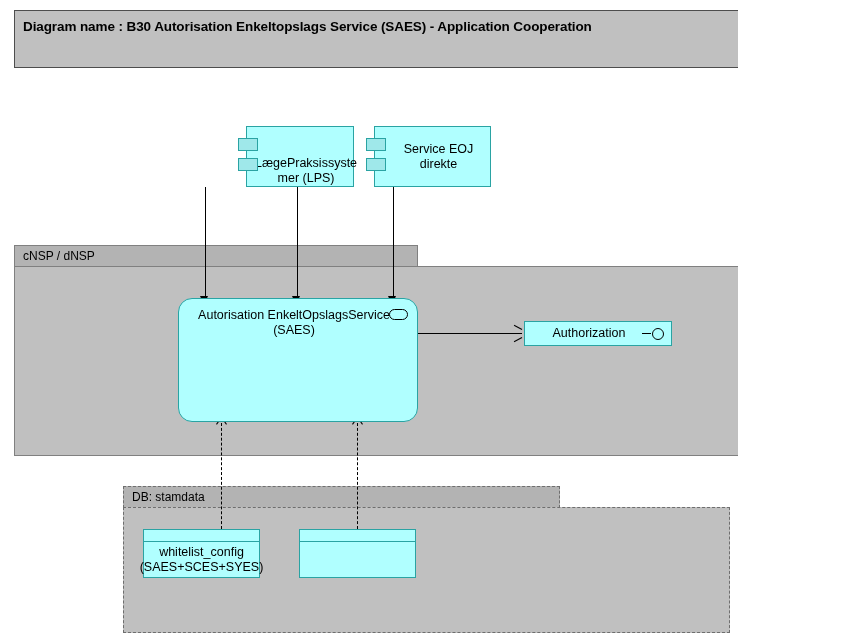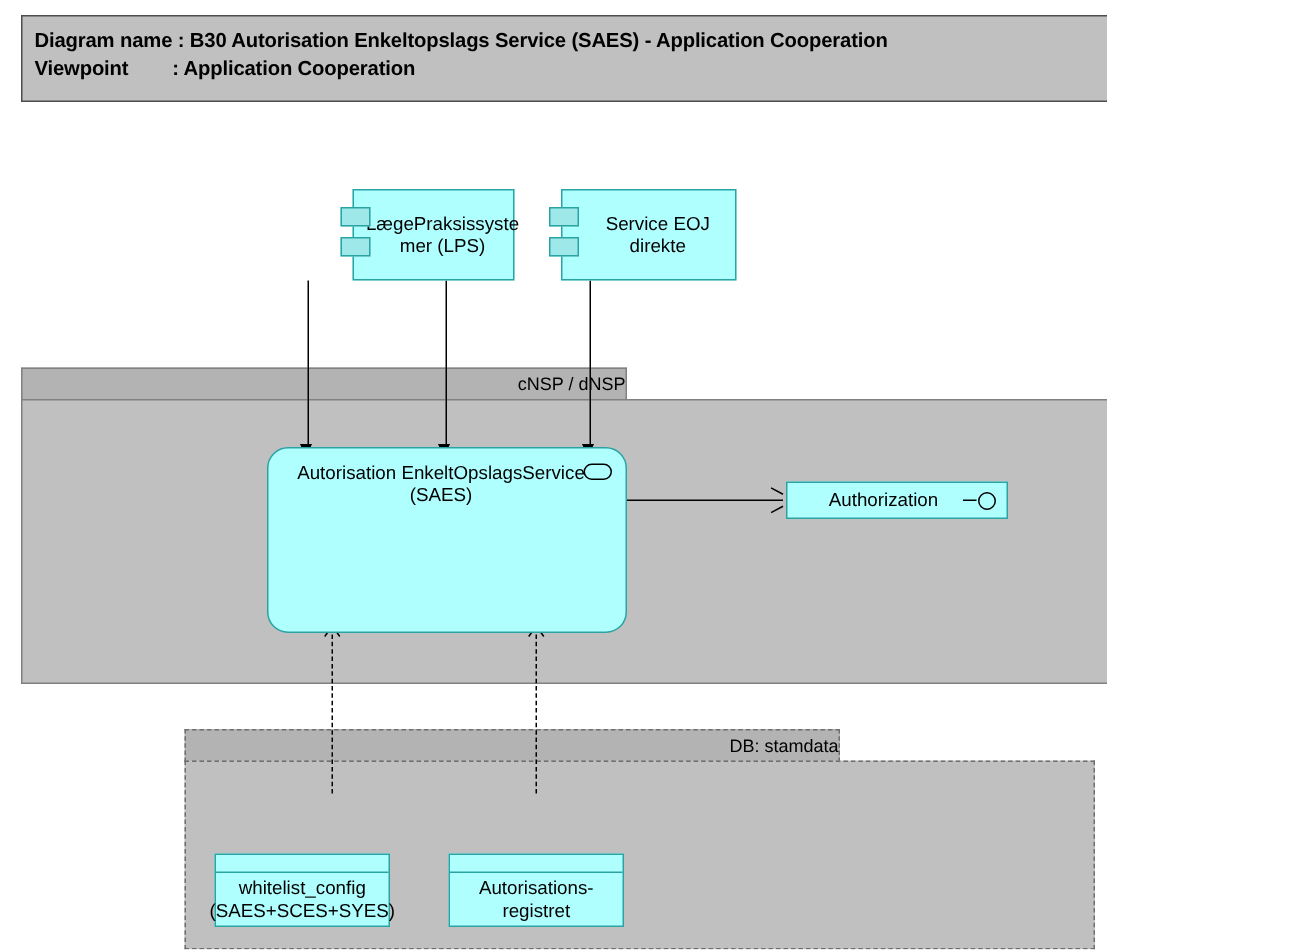--- a/index.html
+++ b/index.html
@@ -50,21 +50,20 @@
     top: 0;
     height: 22px;
     background: #b3b3b3;
     border: 1px solid #808080;
     box-sizing: border-box;
     font-size: 12px;
     color: #000;
     line-height: 20px;
     padding-left: 8px;
     white-space: nowrap;
-    text-align: right;
   }
   .group-body {
     position: absolute;
     left: 0;
     background: #c0c0c0;
     border: 1px solid #808080;
     box-sizing: border-box;
   }
   .group.dashed .group-tab {
     border-style: dashed;
@@ -161,21 +160,20 @@
     box-sizing: border-box;
     background: #b0ffff;
   }
 
   
   .data-object {
     flex-direction: column;
     align-items: stretch;
     justify-content: flex-start;
     padding: 0;
-    margin-top: 40px;
   }
   .data-object .do-head {
     height: 11px;
     border-bottom: 1px solid #2aa3a3;
     flex: none;
   }
   .data-object .do-body {
     flex: 1;
     display: flex;
     align-items: center;
@@ -240,21 +238,20 @@
   .arrow-right-open:before { top: 1px;  transform: rotate(28deg);  transform-origin: right center; }
   .arrow-right-open:after  { top: 9px;  transform: rotate(-28deg); transform-origin: right center; }
 </style>
 </head>
 <body>
 
 <div id="canvas">
 
   <div class="title-box">
     <div class="title-line">Diagram name : B30 Autorisation Enkeltopslags Service (SAES) - Application Cooperation</div>
-    <div class="title-line">Viewpoint        : Application Cooperation</div>
   </div>
 
   <div class="group" style="left:14px; top:245px; width:820px; height:211px;">
     <div class="group-tab" style="width:404px;">
       <span>cNSP / dNSP</span>
     </div>
     <div class="group-body" style="top:21px; width:820px; height:190px;"></div>
   </div>
 
   <div class="group dashed" style="left:113px; top:486px; width:607px; height:147px;margin-left:10px;">
@@ -276,21 +273,21 @@
   <div class="hline" style="left:418px; top:333px; width:104px;"></div>
   <div class="arrow-right-open" style="left:513px; top:328px;"></div>
 
   <div class="vline dotted" style="left:221px; top:423px; height:106px;"></div>
   <div class="arrow-up-open" style="left:217px; top:418px;"></div>
 
   <div class="vline dotted" style="left:357px; top:423px; height:106px;"></div>
   <div class="arrow-up-open" style="left:353px; top:418px;"></div>
 
 
-  <div class="node component" style="left:235px; top:126px; width:108px; height:61px;">
+  <div class="node component" style="left:246px; top:126px; width:108px; height:61px;align-items:flex-end;">
     <div class="comp-tab t1"></div>
     <div class="comp-tab t2"></div>
     <div class="comp-label">LægePraksissyste
 mer (LPS)</div>
   </div>
 
   <div class="node component" style="left:374px; top:126px; width:117px; height:61px;">
     <div class="comp-tab t1"></div>
     <div class="comp-tab t2"></div>
     <div class="comp-label">Service EOJ
@@ -311,17 +308,15 @@
   </div>
 
   <div class="node data-object" style="left:143px; top:529px; width:117px; height:49px;">
     <div class="do-head"></div>
     <div class="do-body">whitelist_config
 (SAES+SCES+SYES)</div>
   </div>
 
   <div class="node data-object" style="left:299px; top:529px; width:117px; height:49px;">
     <div class="do-head"></div>
-    <div class="do-body">Autorisations-
-registret</div>
   </div>
 
 </div>
 
 </body></html>

